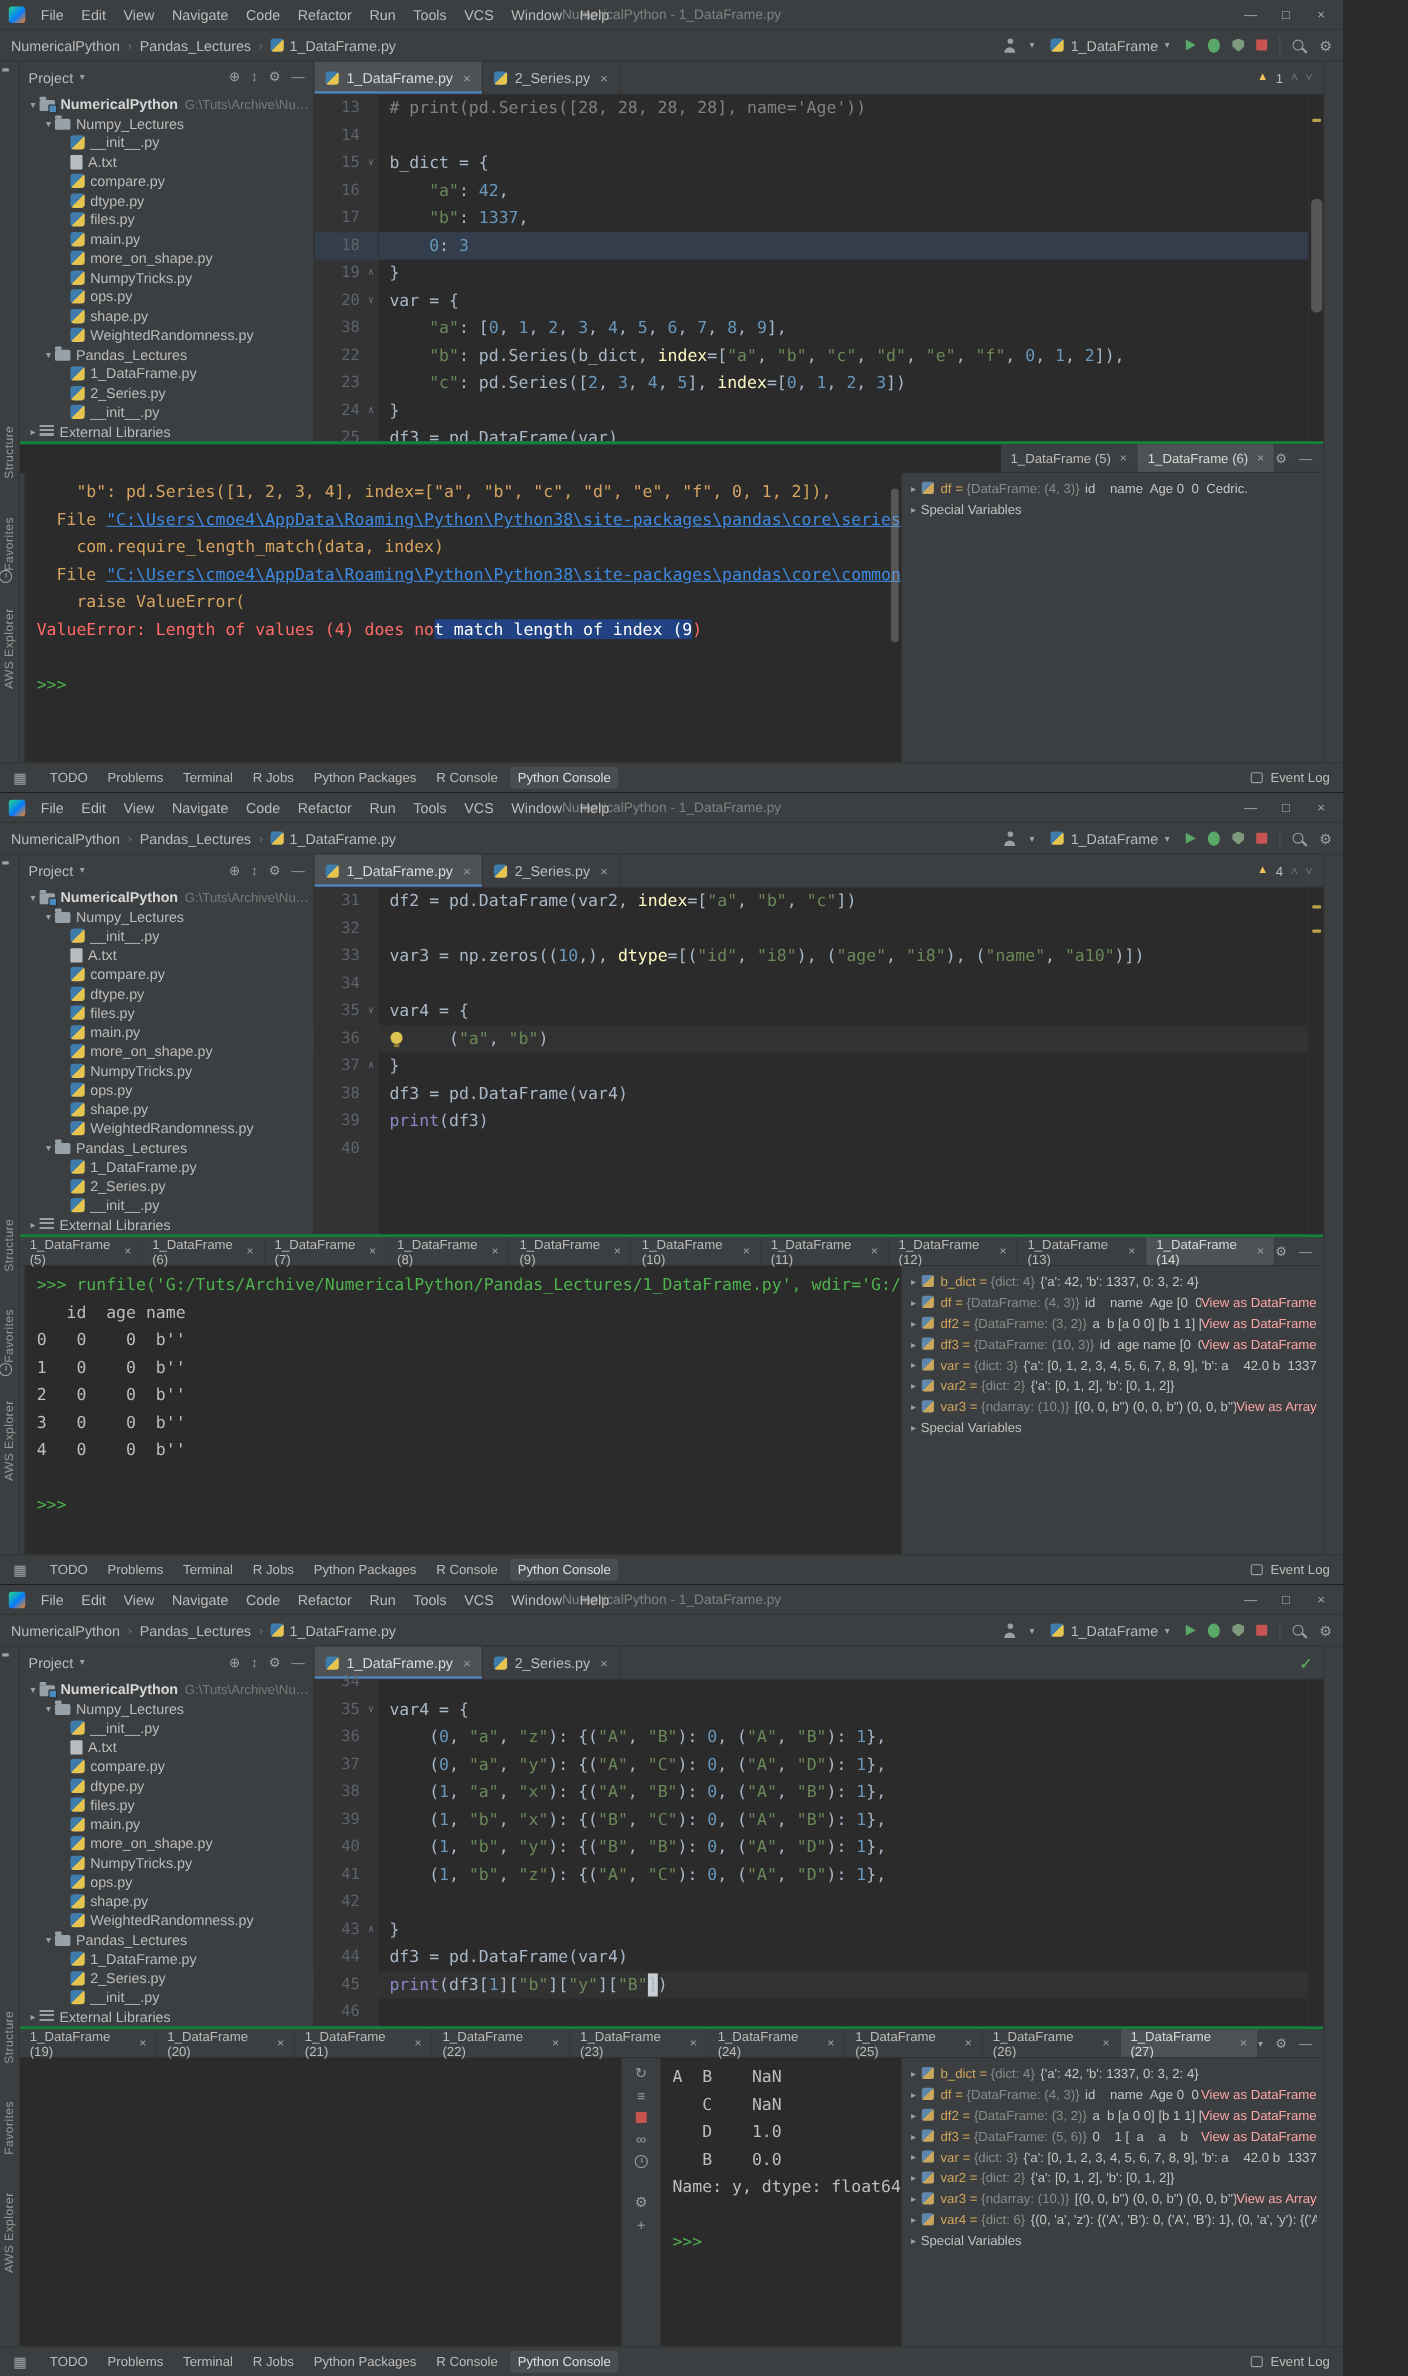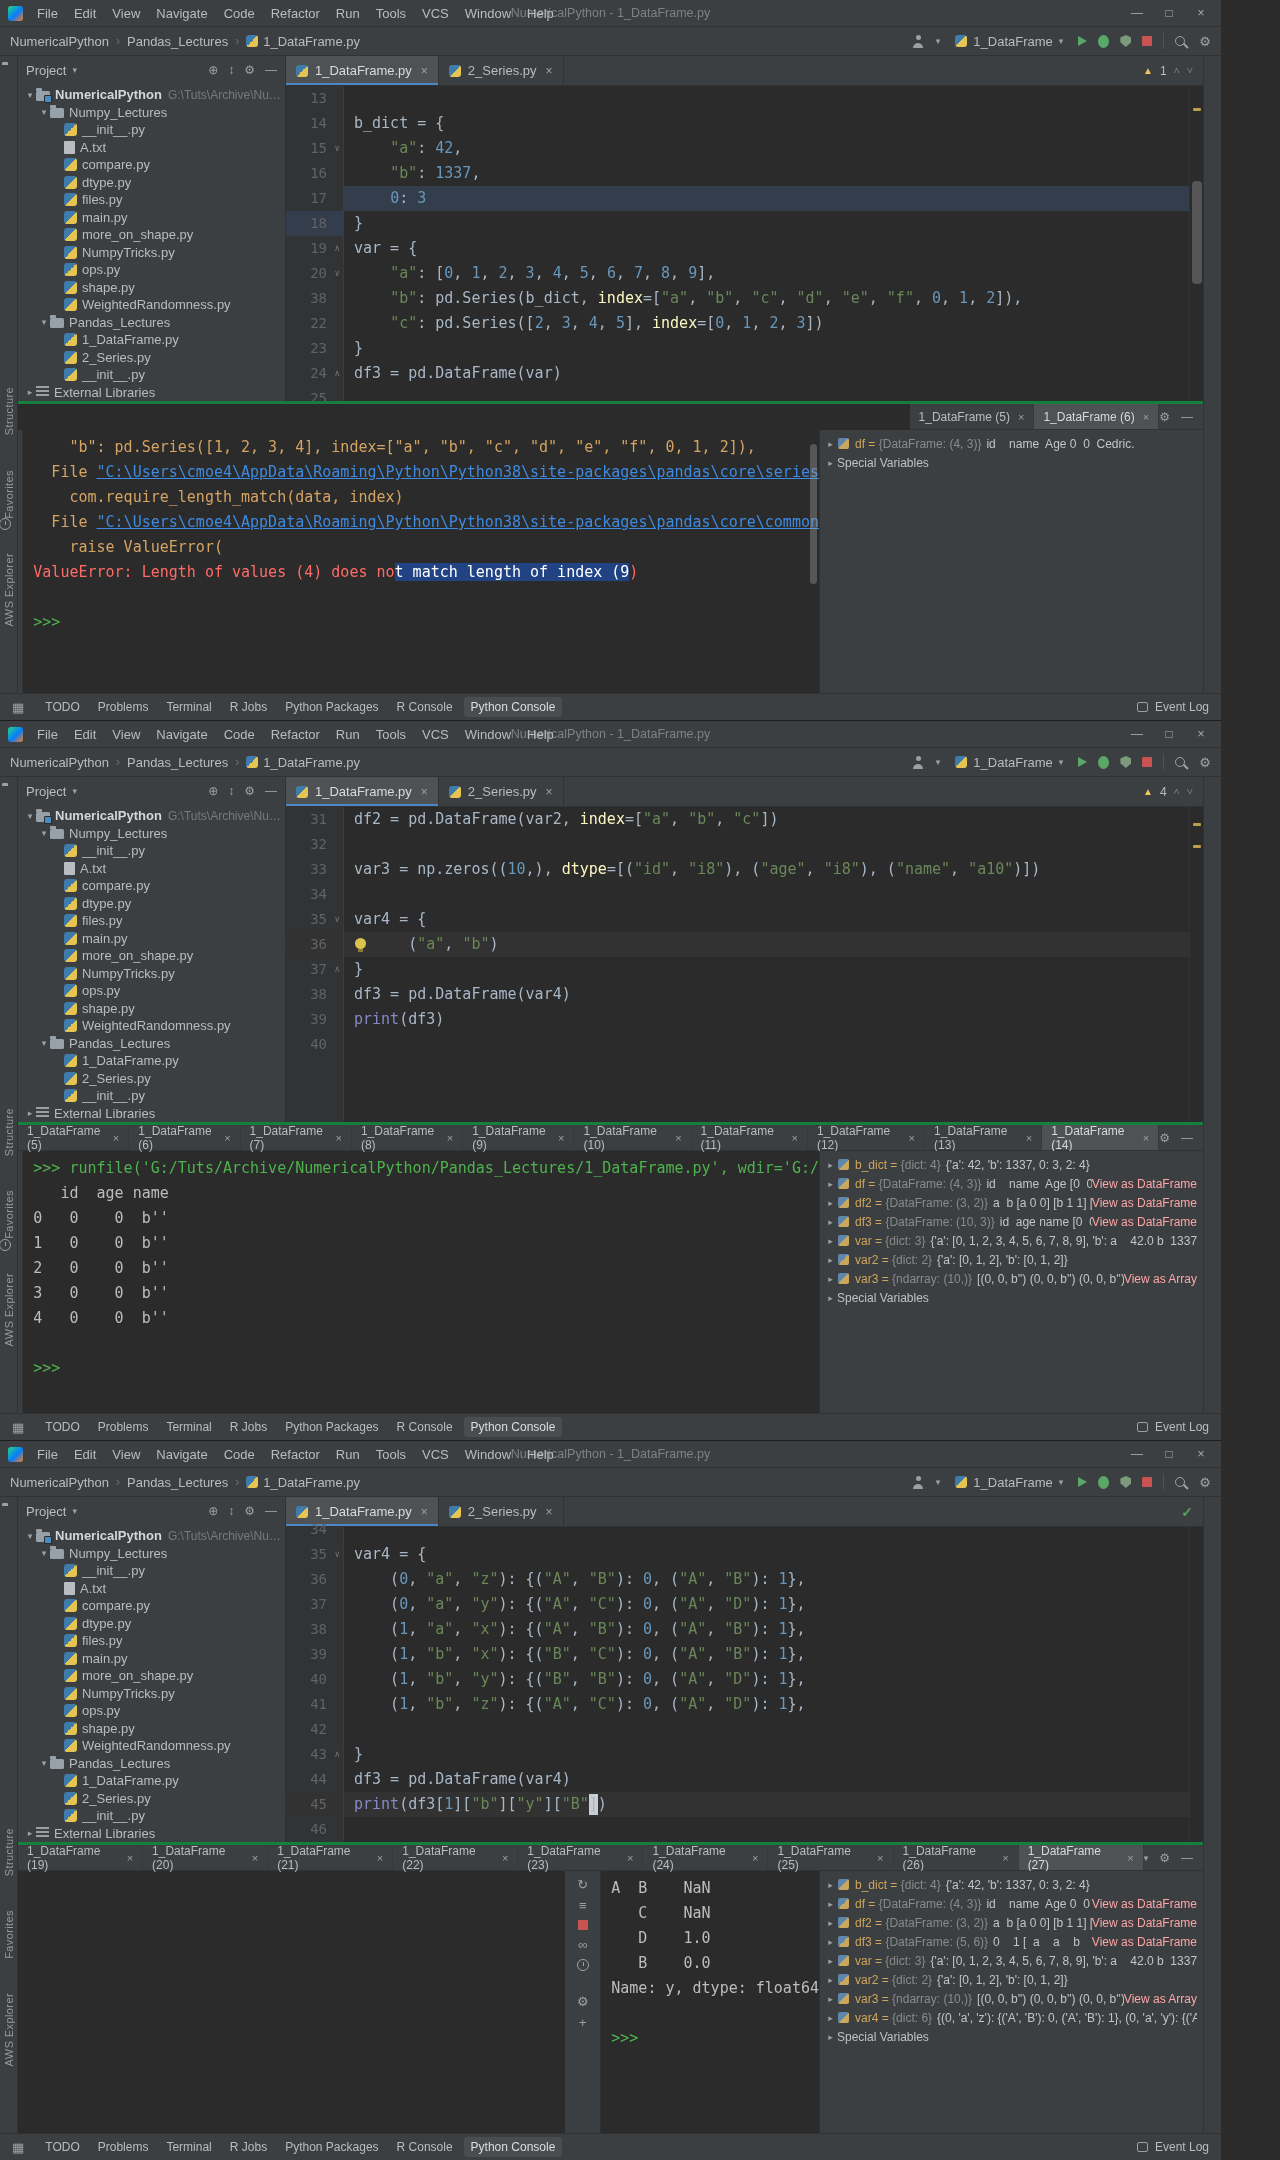--- a/index.html
+++ b/index.html
@@ -353,20 +353,21 @@
                   <div class="gutter-line current" style="background: rgb(51, 61, 75);">18</div>
                   <div class="gutter-line">19<span class="fold">∧</span></div>
                   <div class="gutter-line">20<span class="fold">∨</span></div>
                   <div class="gutter-line">38</div>
                   <div class="gutter-line">22</div>
                   <div class="gutter-line">23</div>
                   <div class="gutter-line">24<span class="fold">∧</span></div>
                   <div class="gutter-line">25</div>
                 </div>
               <div class="code">
+                  <div class="code-line"><span class="tk tk-c"># print(pd.Series([28, 28, 28, 28], name='Age'))</span></div>
                   <div class="code-line"></div>
                   <div class="code-line"><span class="tk">b_dict = {</span></div>
                   <div class="code-line"><span class="tk">    </span><span class="tk tk-s">"a"</span><span class="tk">: </span><span class="tk tk-n">42</span><span class="tk">,</span></div>
                   <div class="code-line"><span class="tk">    </span><span class="tk tk-s">"b"</span><span class="tk">: </span><span class="tk tk-n">1337</span><span class="tk">,</span></div>
                   <div class="code-line current" style="background: rgb(51, 61, 75);"><span class="tk">    </span><span class="tk tk-n">0</span><span class="tk">: </span><span class="tk tk-n">3</span></div>
                   <div class="code-line"><span class="tk">}</span></div>
                   <div class="code-line"><span class="tk">var = {</span></div>
                   <div class="code-line"><span class="tk">    </span><span class="tk tk-s">"a"</span><span class="tk">: [</span><span class="tk tk-n">0</span><span class="tk">, </span><span class="tk tk-n">1</span><span class="tk">, </span><span class="tk tk-n">2</span><span class="tk">, </span><span class="tk tk-n">3</span><span class="tk">, </span><span class="tk tk-n">4</span><span class="tk">, </span><span class="tk tk-n">5</span><span class="tk">, </span><span class="tk tk-n">6</span><span class="tk">, </span><span class="tk tk-n">7</span><span class="tk">, </span><span class="tk tk-n">8</span><span class="tk">, </span><span class="tk tk-n">9</span><span class="tk">],</span></div>
                   <div class="code-line"><span class="tk">    </span><span class="tk tk-s">"b"</span><span class="tk">: pd.Series(b_dict, </span><span class="tk tk-a">index</span><span class="tk">=[</span><span class="tk tk-s">"a"</span><span class="tk">, </span><span class="tk tk-s">"b"</span><span class="tk">, </span><span class="tk tk-s">"c"</span><span class="tk">, </span><span class="tk tk-s">"d"</span><span class="tk">, </span><span class="tk tk-s">"e"</span><span class="tk">, </span><span class="tk tk-s">"f"</span><span class="tk">, </span><span class="tk tk-n">0</span><span class="tk">, </span><span class="tk tk-n">1</span><span class="tk">, </span><span class="tk tk-n">2</span><span class="tk">]),</span></div>
                   <div class="code-line"><span class="tk">    </span><span class="tk tk-s">"c"</span><span class="tk">: pd.Series([</span><span class="tk tk-n">2</span><span class="tk">, </span><span class="tk tk-n">3</span><span class="tk">, </span><span class="tk tk-n">4</span><span class="tk">, </span><span class="tk tk-n">5</span><span class="tk">], </span><span class="tk tk-a">index</span><span class="tk">=[</span><span class="tk tk-n">0</span><span class="tk">, </span><span class="tk tk-n">1</span><span class="tk">, </span><span class="tk tk-n">2</span><span class="tk">, </span><span class="tk tk-n">3</span><span class="tk">])</span></div>

